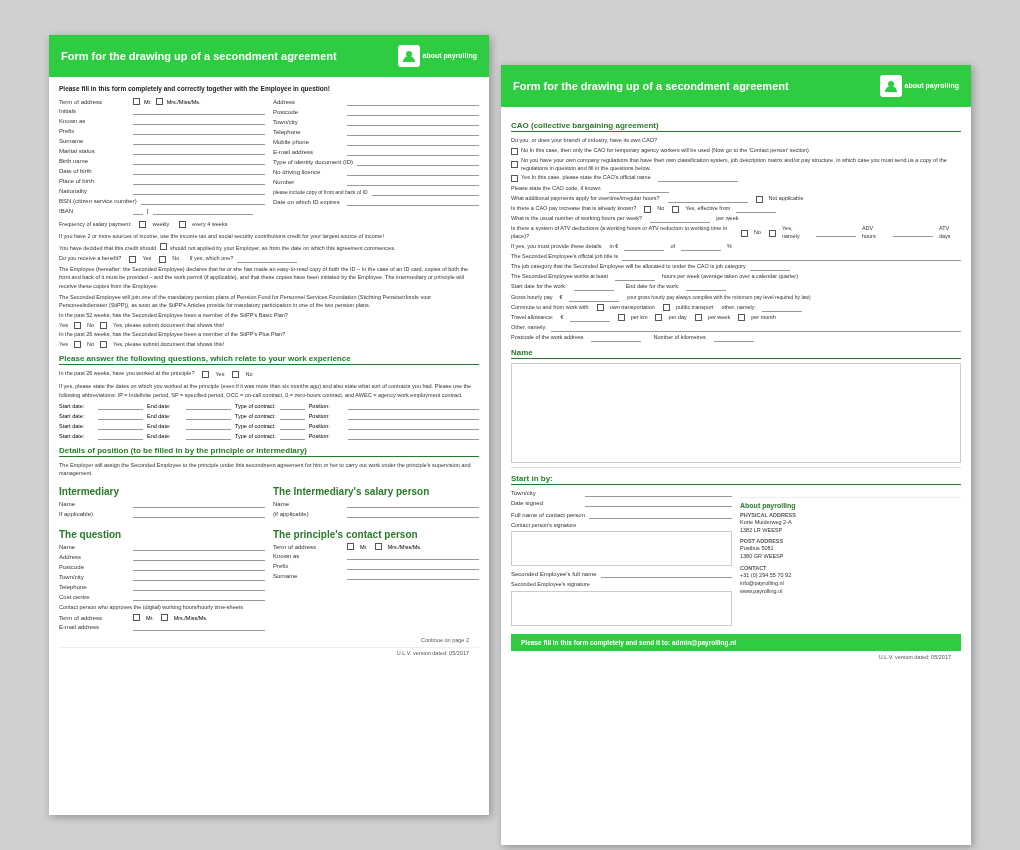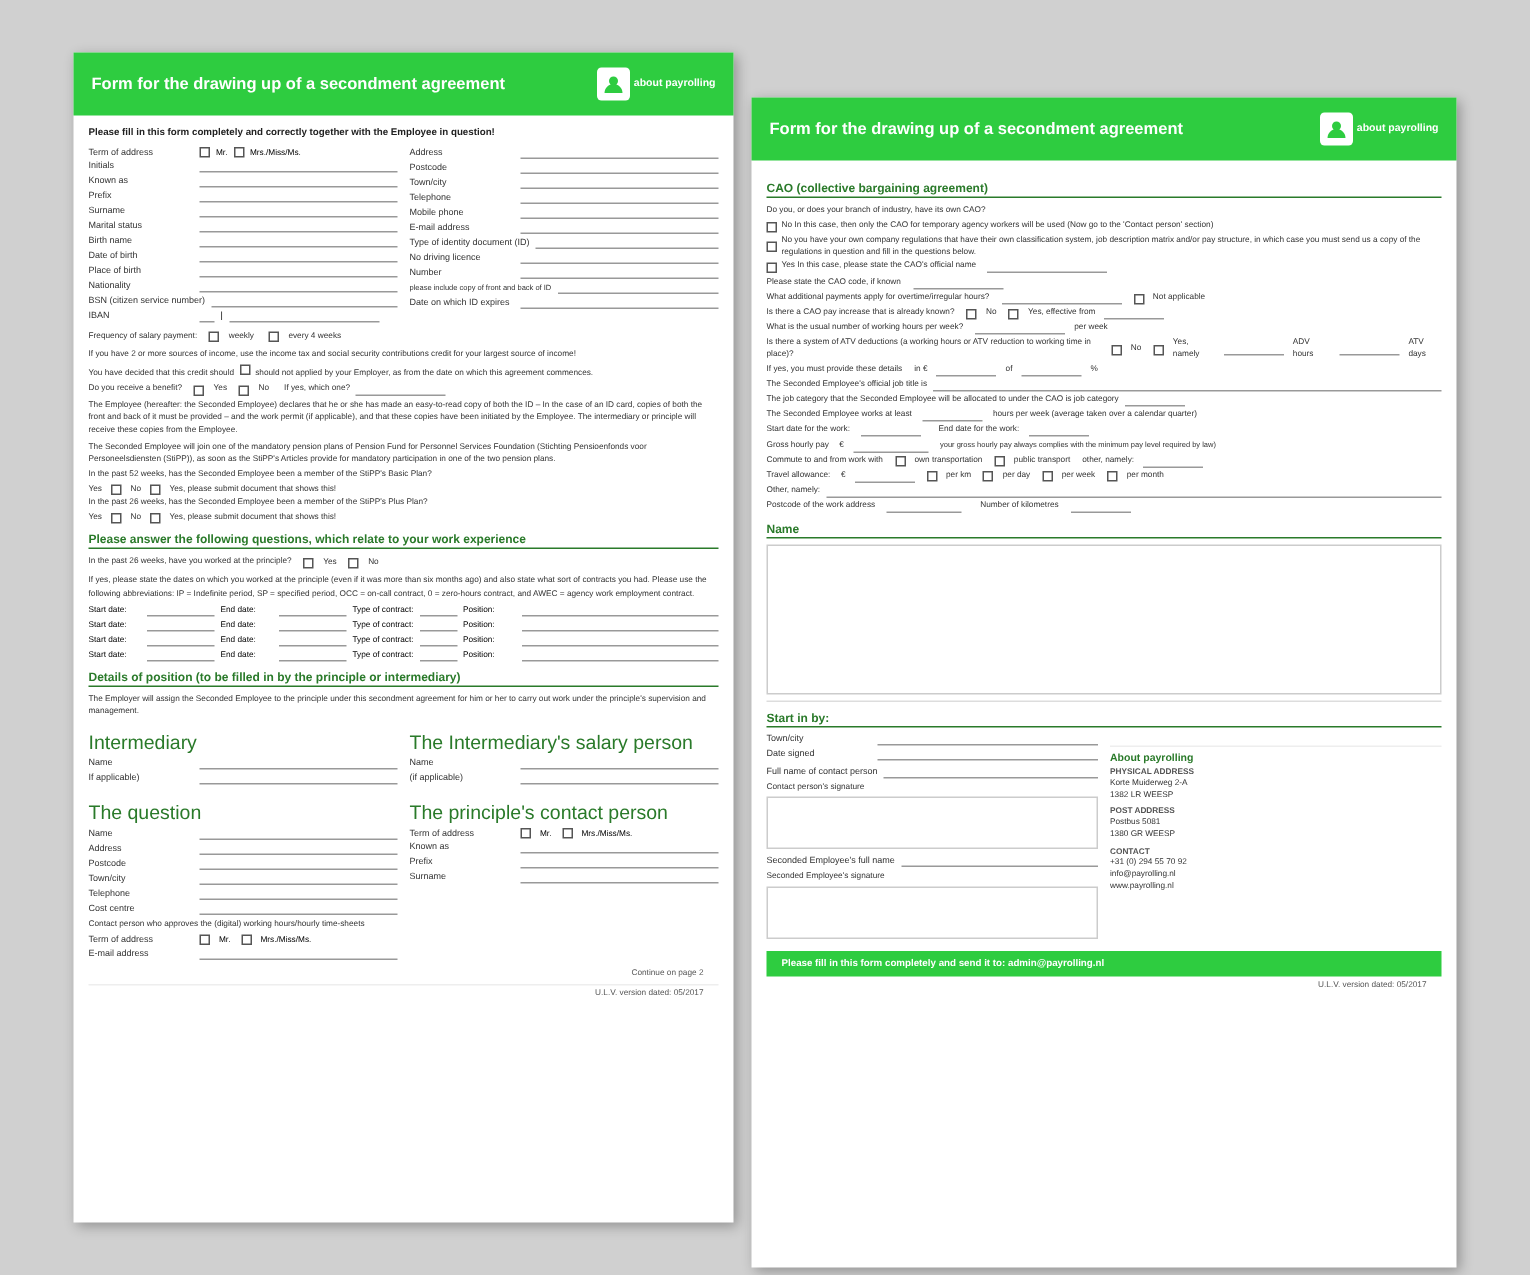--- a/index.html
+++ b/index.html
@@ -210,22 +210,22 @@
       display: flex;
       justify-content: space-between;
       padding: 3px 10px;
     }
     .hr-line {
       border: none;
       border-top: 1px solid #ddd;
       margin: 3px 0;
     }
     .green-header-sm {
-      font-size: 13px;
-      font-weight: normal;
+      font-size: 10px;
+      font-weight: bold;
       color: #2a7a2a;
       margin: 5px 0 3px 0;
     }
   </style>
 </head>
 <body>
 
 <div class="page-wrapper">
 
 <div class="document doc-left">

